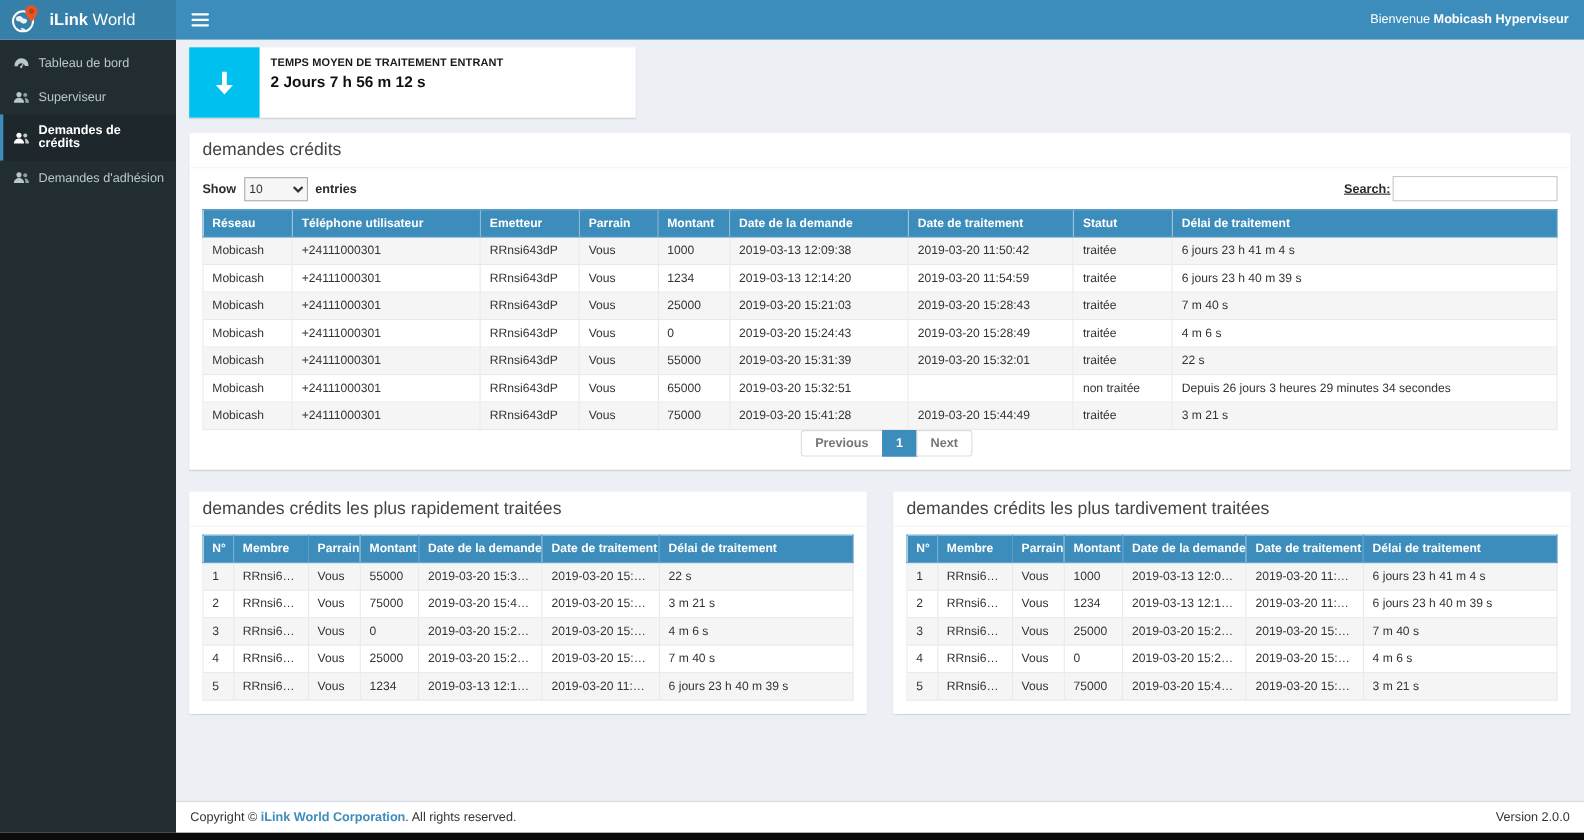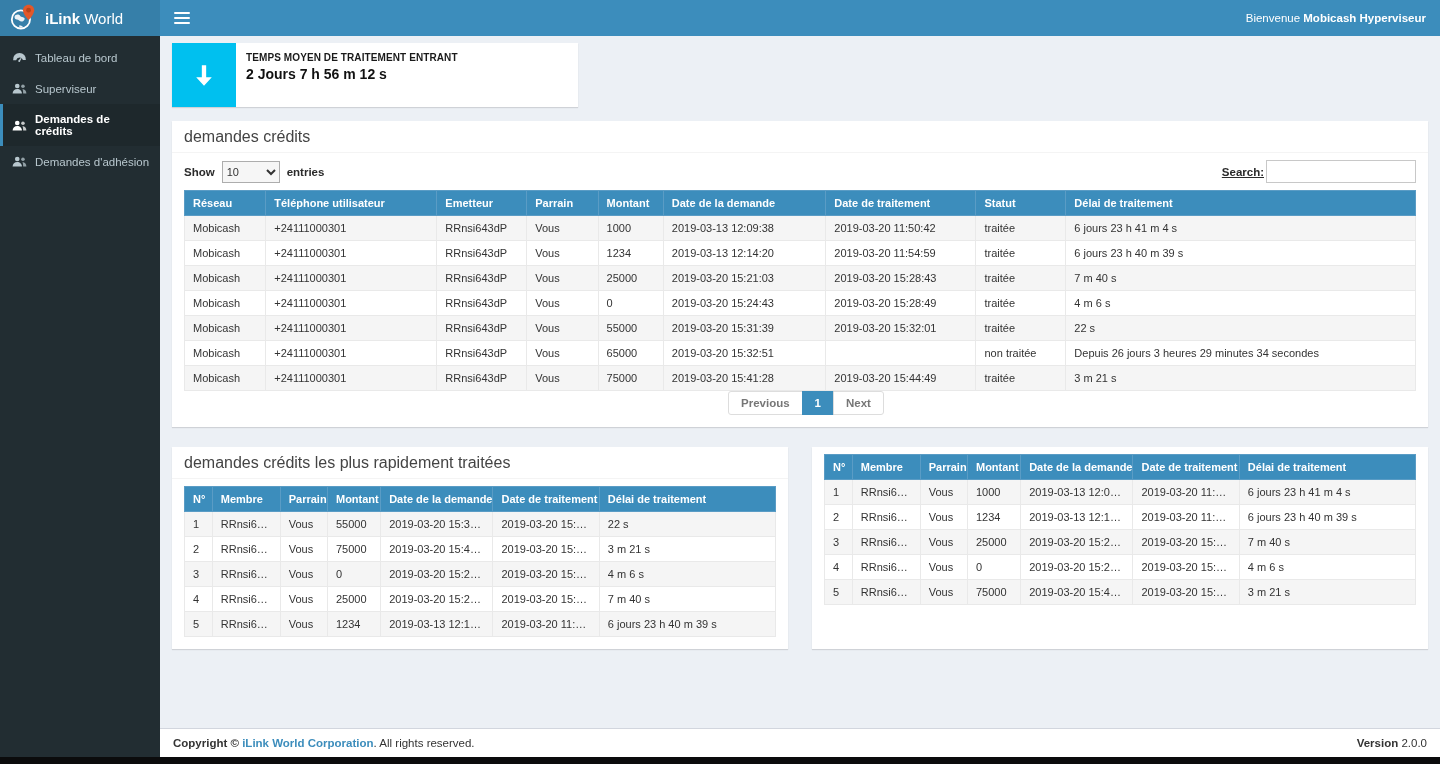--- a/index.html
+++ b/index.html
@@ -56,21 +56,21 @@
   .page-btn { font-size:11.5px; color:#767676; background:#fff; border:1px solid #ddd; padding:5px 12px; margin-left:-1px; cursor:pointer; font-weight:700; }
   .page-btn.first { border-radius:3px 0 0 3px; margin-left:12px; }
   .page-btn.last { border-radius:0 3px 3px 0; }
   .page-btn.active { background:#3c8dbc; border-color:#3c8dbc; color:#fff; }
 
   .bottom-row { display:flex; gap:24px; }
   .bottom-row .panel { flex:1; margin-bottom:0; min-width:0; }
 
   
   .footer { position:absolute; left:160px; right:0; bottom:7px; height:29px; background:#fff; border-top:1px solid #d2d6de; display:flex; align-items:center; justify-content:space-between; padding:0 13px; font-size:11.5px; color:#333; z-index:2; }
-  .footer .b { font-weight:700; }
+  .footer .b { font-weight:400; }
   .footer a { color:#3c8dbc; font-weight:700; text-decoration:none; cursor:pointer; }
   .bottom-strip { position:absolute; left:0; right:0; bottom:0; height:7px; background:#0b0b0c; z-index:4; }
 </style>
 </head>
 <body>
 
 <div class="brand">
   <span style="display:flex;">
     <svg width="28" height="28" viewBox="0 0 40 40">
       <circle cx="17" cy="22" r="13" fill="none" stroke="#fff" stroke-width="2.6"></circle>
@@ -345,20 +345,21 @@
                 <td>1234</td>
                 <td>2019-03-13 12:14:20</td>
                 <td>2019-03-20 11:54:59</td>
                 <td>6 jours 23 h 40 m 39 s</td>
               </tr>
             </tbody>
         </table>
       </div>
     </div>
     <div class="panel">
+      <div class="panel-title">demandes crédits les plus tardivement traitées</div>
       <div class="panel-body">
         <table class="data">
           <colgroup>
             <col style="width:4.7%">
               <col style="width:11.5%">
               <col style="width:8%">
               <col style="width:9%">
               <col style="width:19%">
               <col style="width:18%">
               <col style="width:29.8%">

